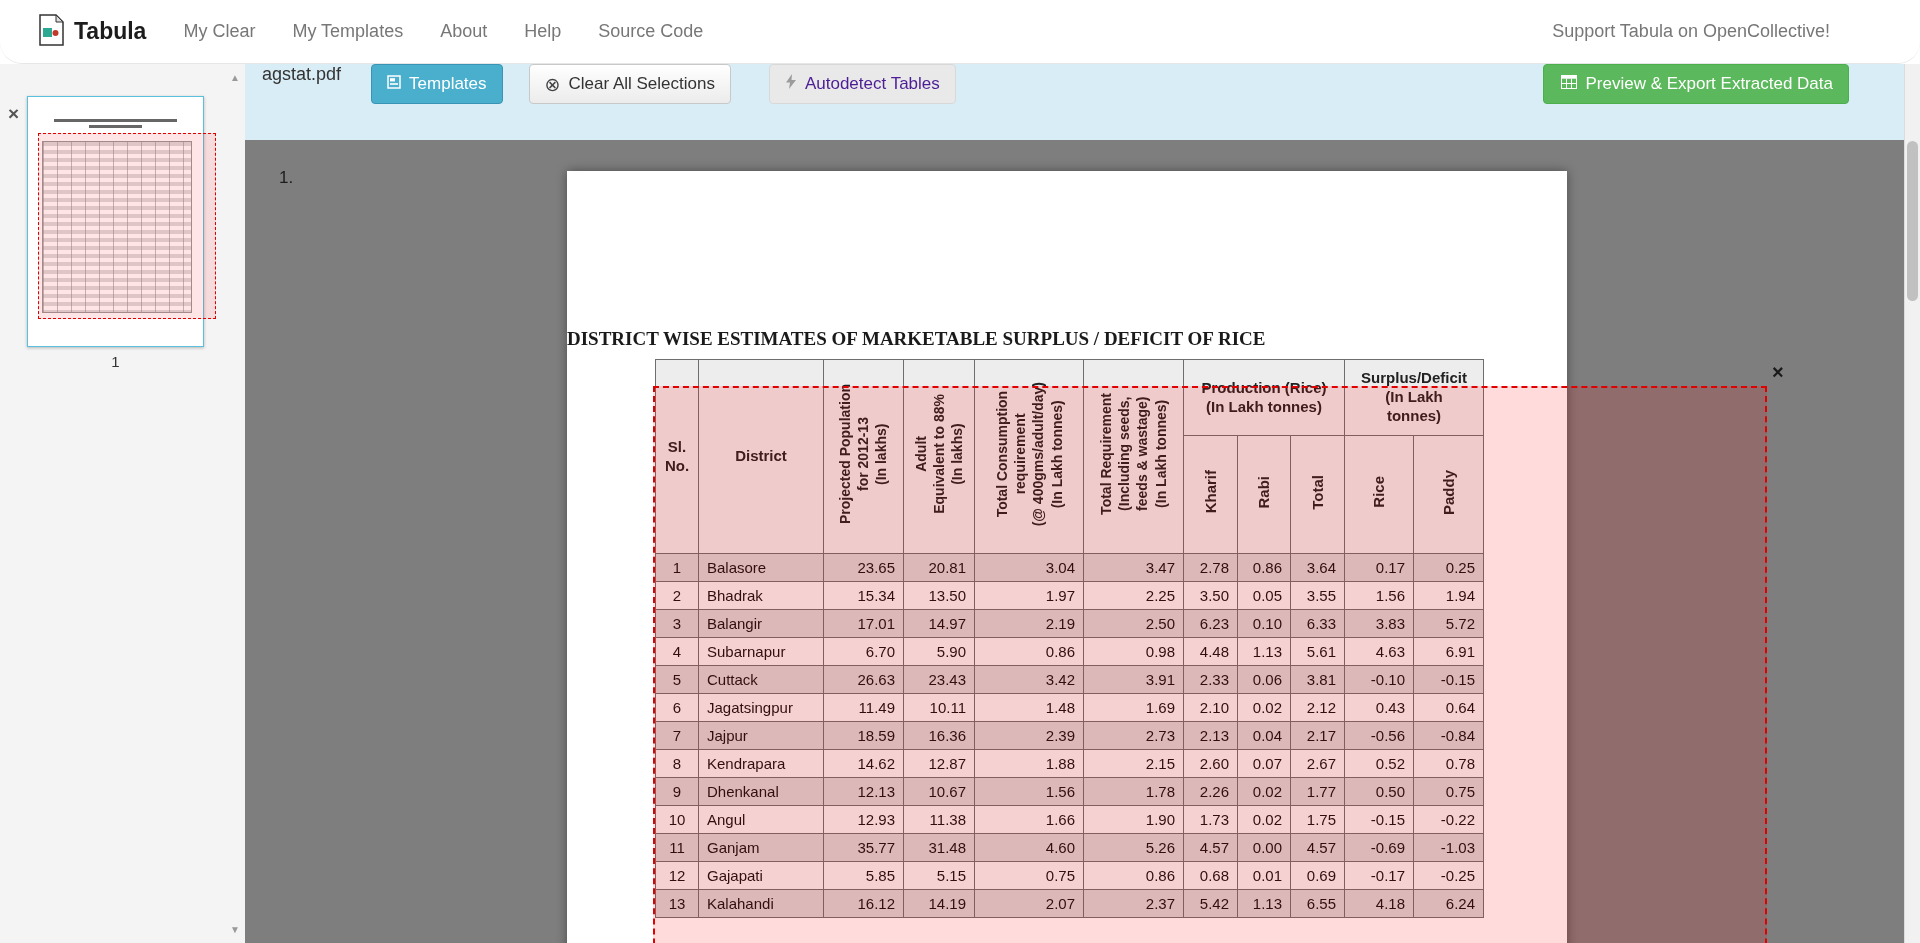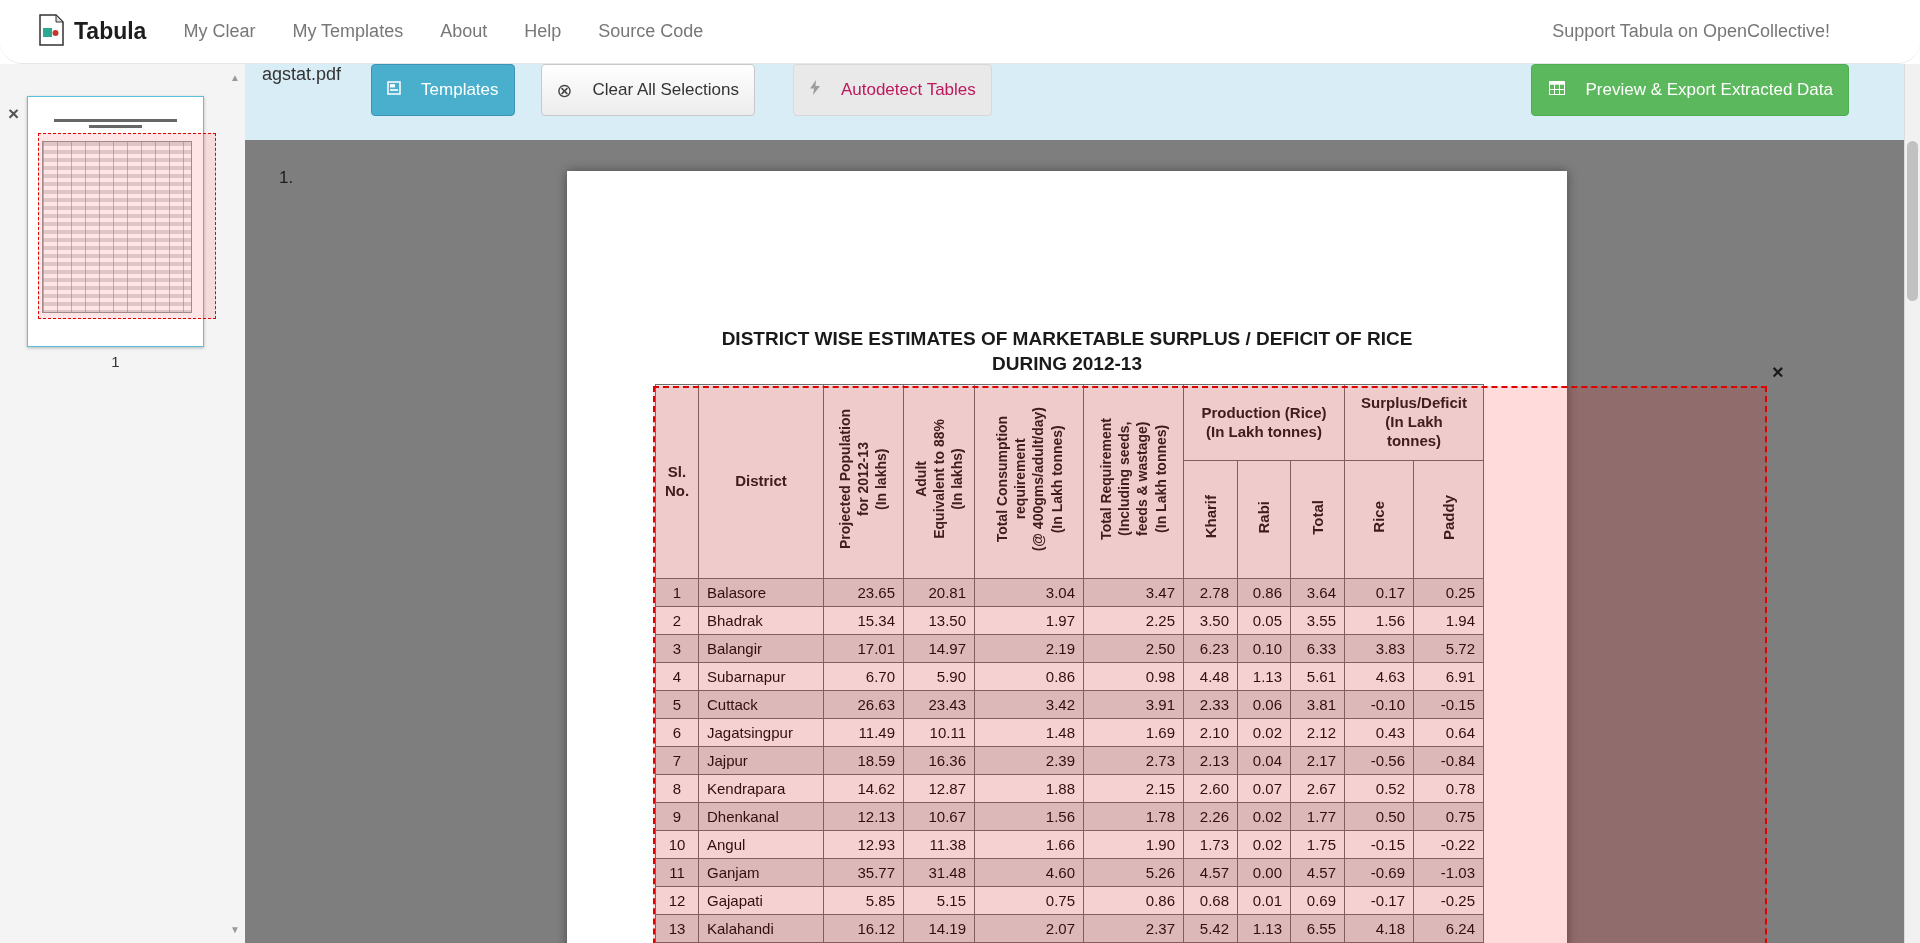--- a/index.html
+++ b/index.html
@@ -32,39 +32,39 @@
                     border:1px dashed #e00000; background:rgba(255,0,0,0.10); }
   .thumb-pagenum { position:absolute; top:289px; left:27px; width:177px; text-align:center;
                    font-size:15px; color:#333; }
   .scroll-up   { position:absolute; right:5px; top:8px;    font-size:10px; color:#999; cursor:pointer; }
   .scroll-down { position:absolute; right:5px; bottom:8px; font-size:10px; color:#999; cursor:pointer; }
 
   
   .toolbar { position:absolute; top:64px; left:245px; right:16px; height:76px; background:#d9edf7;
              display:flex; padding-left:17px; z-index:4; }
   .filename { font-size:18px; color:#333; }
-  .btn { display:inline-flex; align-items:center; gap:20px; height:52px; padding:0 15px;
+  .btn { display:inline-flex; align-items:center; gap:8px; height:40px; padding:0 15px;
          border-radius:4px; font-size:17px; cursor:pointer; white-space:nowrap; }
   .btn-templates { margin-left:30px; background:#49afcd; border:1px solid #3a95b5; color:#fff; }
   .btn-clear { margin-left:26px; background:linear-gradient(#ffffff,#ececec);
                border:1px solid #c8c8c8; color:#333; }
   .btn-autodetect { margin-left:38px; background:#e9e9e9; border:1px solid #d8d8d8;
-                    color:#be185d; cursor:default; }
+                    color:#4c1d95; cursor:default; }
   .btn-export { margin-left:auto; margin-right:55px; background:#5cb85c;
                 border:1px solid #4cae4c; color:#fff;padding-left:17px; }
   .clear-x { font-size:19px; line-height:1; color:#444; }
 
   
   .viewer { position:absolute; top:140px; left:245px; right:16px; bottom:0; background:#7e7e7e;
             overflow:hidden; z-index:3; }
   .page-label { position:absolute; left:34px; top:28px; font-size:17px; color:#1c1c1c; z-index:2; }
   .pdf-page { position:absolute; left:322px; top:31px; width:1000px; height:1400px; background:#fff;
               box-shadow:0 0 10px rgba(0,0,0,0.4); z-index:1; cursor:crosshair; }
-  .doc-title { margin-top:155px; text-align:center; font-weight:bold; font-size:19px;
-               color:#1a1a1a; line-height:25px; }
+  .doc-title { margin-top:155px; font-weight:bold; font-size:19px;
+               color:#1a1a1a; line-height:25px;font-family:Liberation Serif, serif; }
 
   .pdf-table { margin:8px 0 0 88px; border-collapse:collapse; table-layout:fixed; width:828px; }
   .pdf-table th, .pdf-table td { border:1px solid #6e6e6e; }
   .pdf-table thead tr.group-row { height:76px; }
   .pdf-table thead tr.sub-row   { height:118px; }
   .pdf-table th { font-weight:bold; color:#222; background:#ededed; white-space:pre-line;
                   font-size:15px; line-height:1.25; padding:2px; vertical-align:middle; text-align:center; }
   .rot { writing-mode:vertical-rl; transform:rotate(180deg); white-space:pre-line;
          display:inline-block; font-size:14px; line-height:1.3; font-weight:bold; }
   .sub-row .rot { font-size:15px; }
@@ -165,21 +165,20 @@
     <span>Preview &amp; Export Extracted Data</span>
   </button>
 </div>
 
 <main class="viewer">
   <div class="page-label">1.</div>
 
   <div class="pdf-page">
     <div class="doc-title">
       <div>DISTRICT WISE ESTIMATES OF MARKETABLE SURPLUS / DEFICIT OF RICE</div>
-      <div>DURING 2012-13</div>
     </div>
 
     <table class="pdf-table">
       <colgroup>
         <col style="width:43px">
           <col style="width:125px">
           <col style="width:80px">
           <col style="width:71px">
         <col style="width:109px">
           <col style="width:100px">

